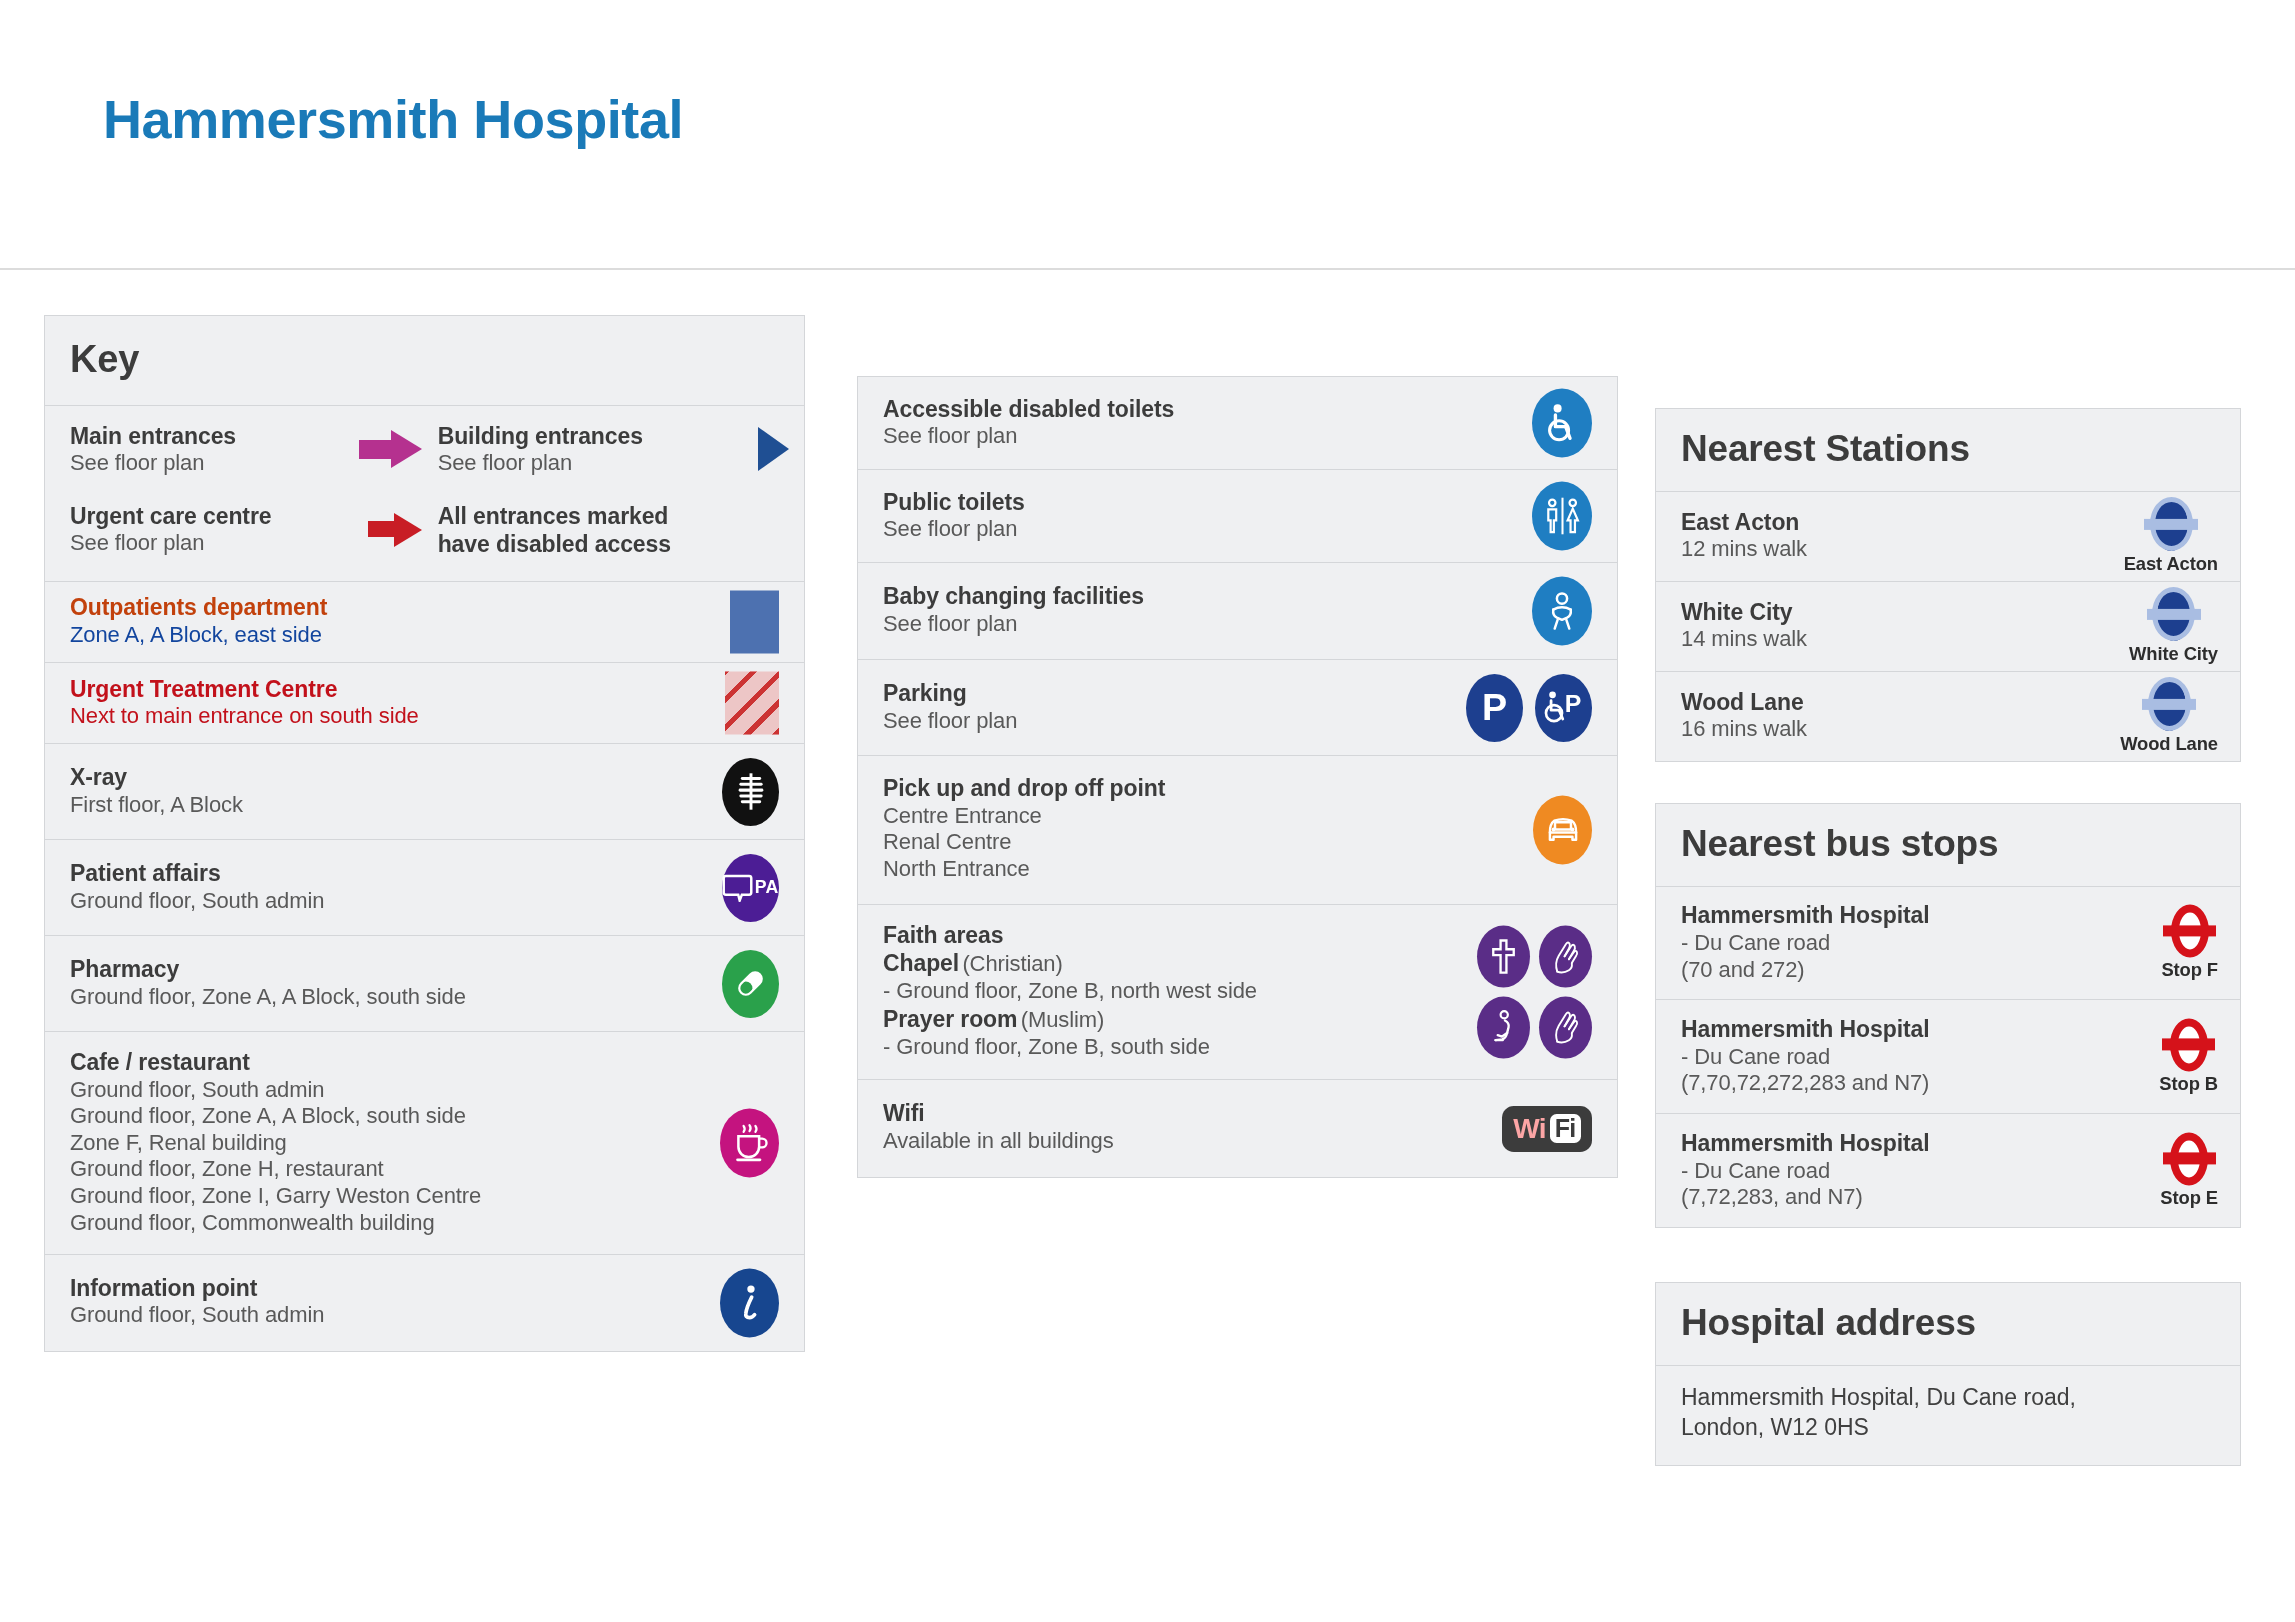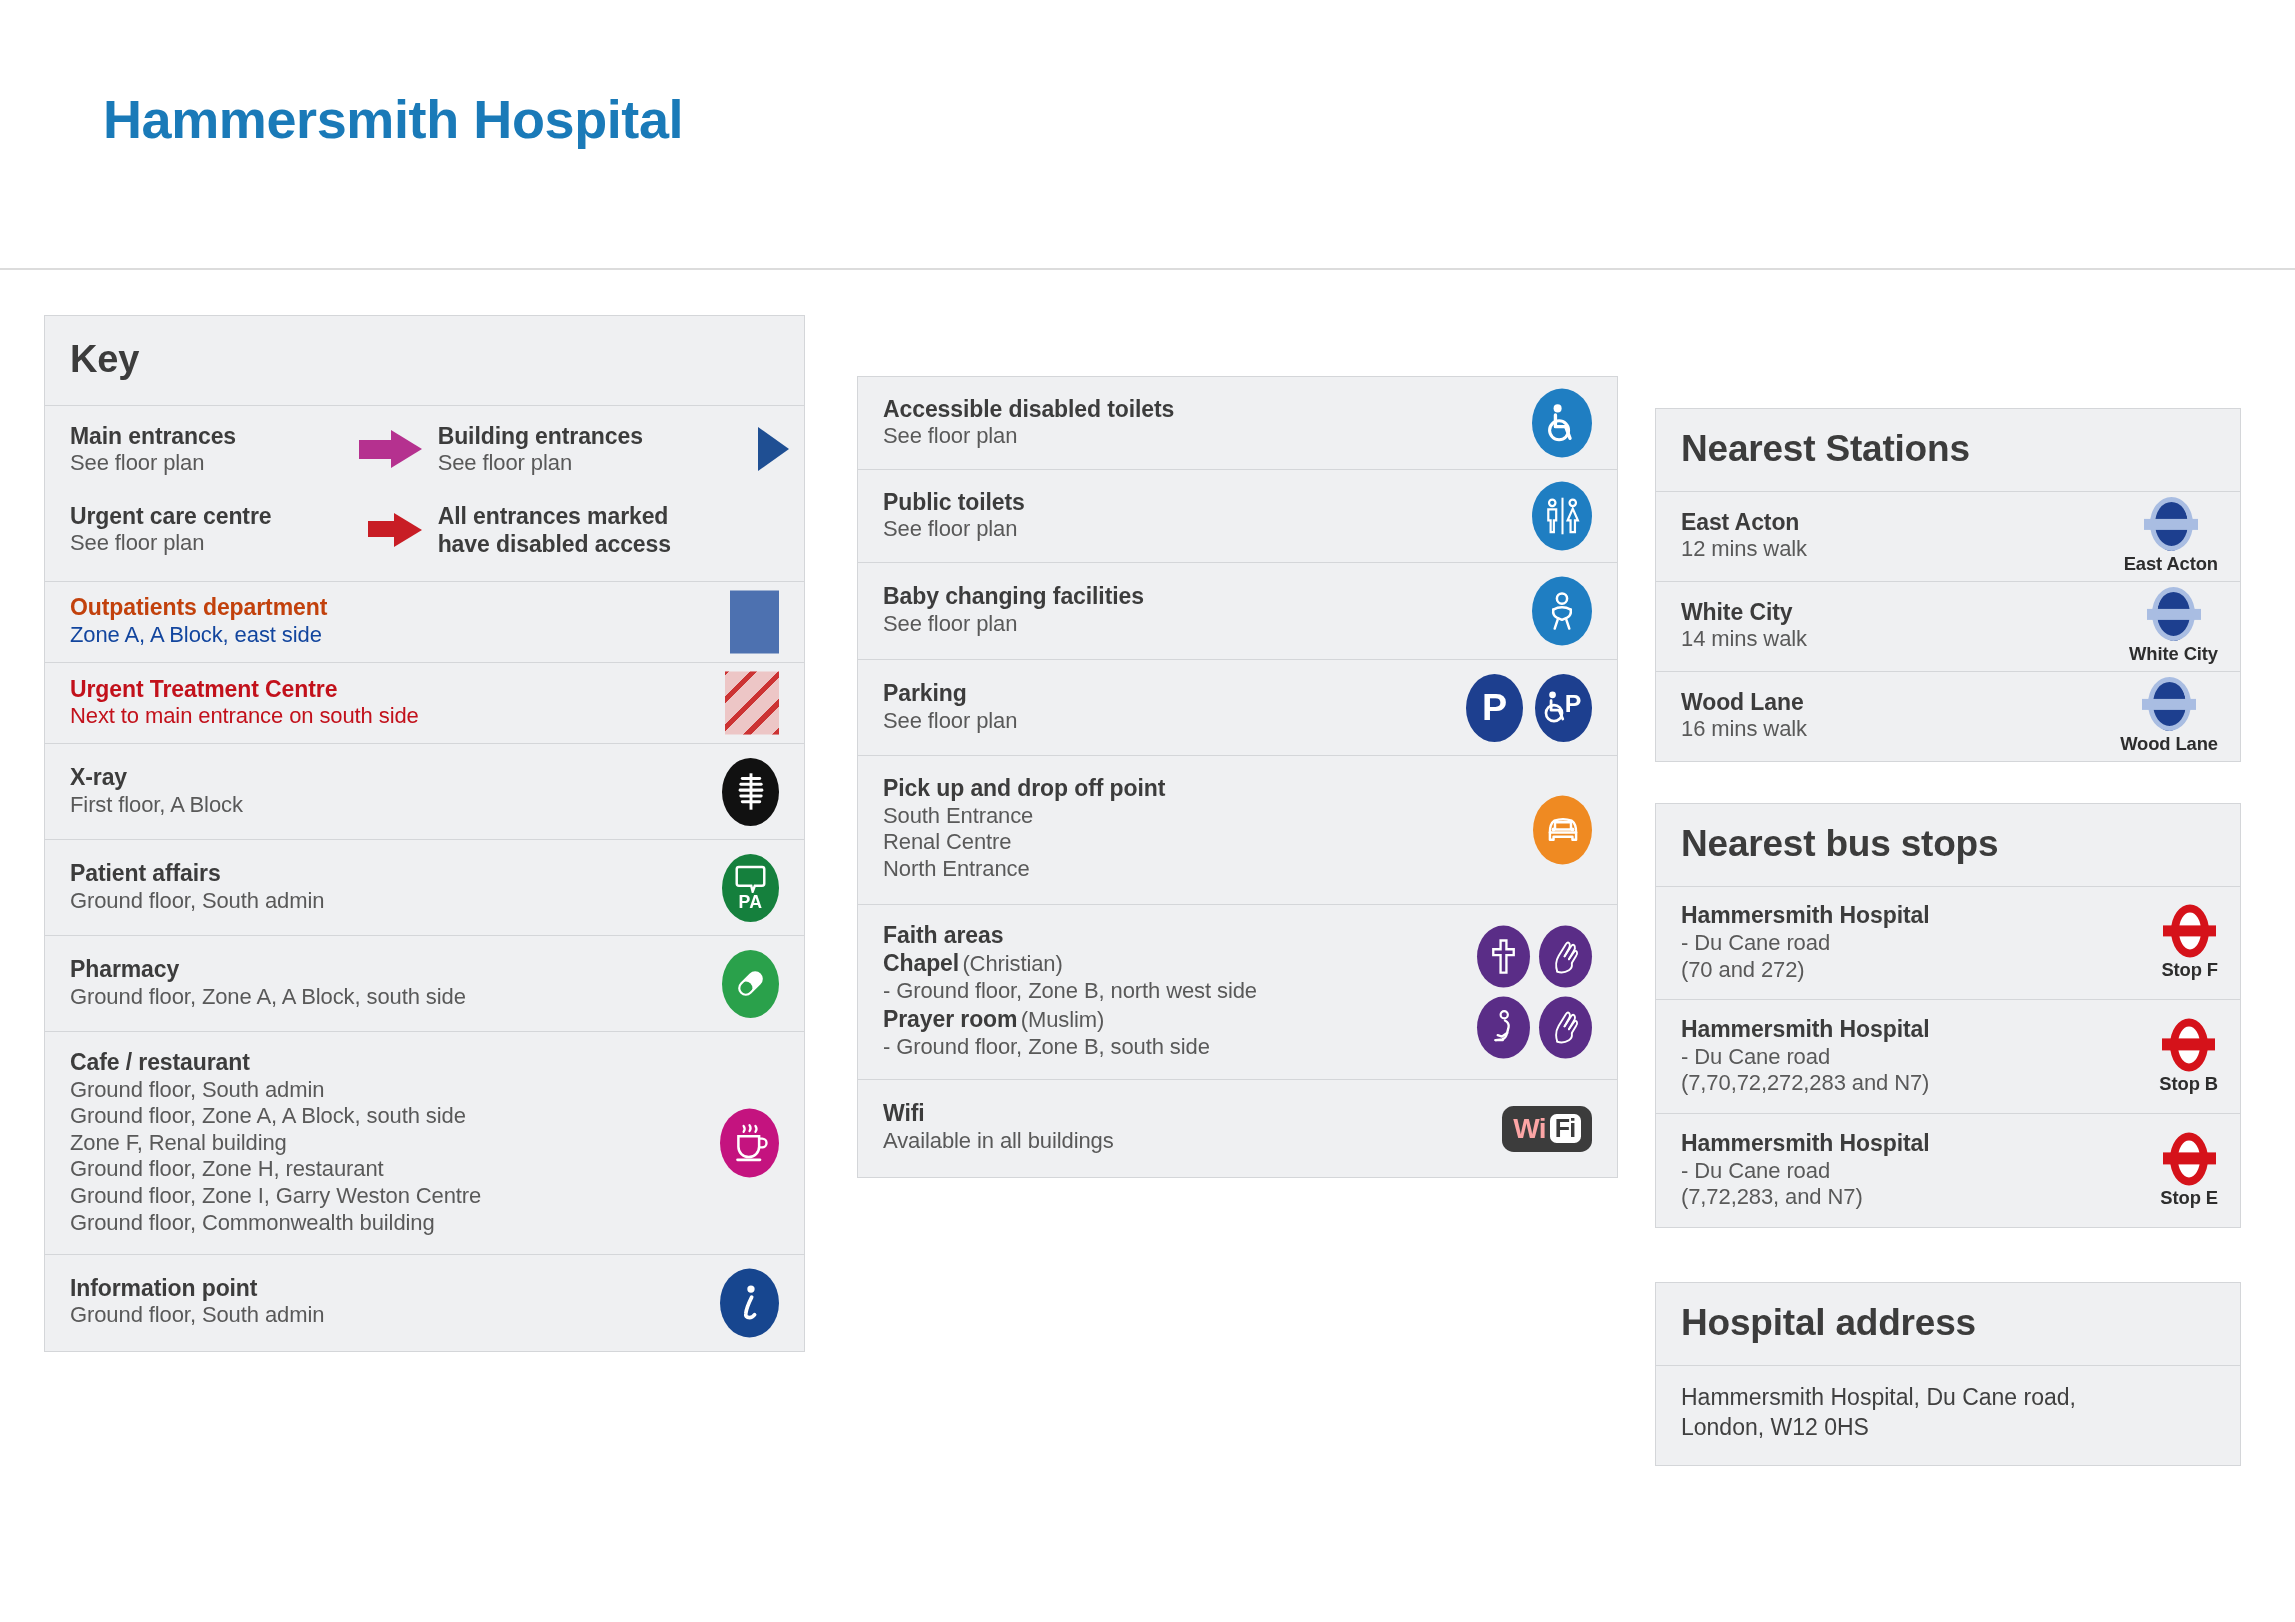--- a/index.html
+++ b/index.html
@@ -90,21 +90,21 @@
   .sw-blue { width:49px; height:63px; background:#4d71b0; }
   .sw-hatch {
     width:54px; height:63px; background:#edc6c6;
     background-image: repeating-linear-gradient(
       -45deg, #cc3333 0 5.2px, transparent 5.2px 20px);
   }
 
   
   .ico { border-radius:50%; display:flex; align-items:center; justify-content:center; flex:none; }
   .ico-xr  { width:57px; height:68px; border-radius:50%; background:#111; }
-  .ico-pa  { width:57px; height:68px; background:#15803d; flex-direction:column; gap:1.5px; }
+  .ico-pa  { width:57px; height:68px; background:#4c1d95; gap:1.5px; }
   .ico-ph  { width:57px; height:68px; background:#2aa14b; }
   .ico-cf  { width:59px; height:69px; background:#c4137f; }
   .ico-in  { width:59px; height:69px; background:#17468f; }
   .ico-bl  { width:60px; height:69px; background:#1f7ec2; }
   .ico-pk  { width:57px; height:68px; background:#1d3f8f; }
   .ico-or  { width:59px; height:69px; background:#ef8a22; }
   .ico-pu  { width:53px; height:62px; background:#5a2d87; }
   .ico svg { display:block; }
   .pa-letters { font-size:17.7px; font-weight:700; color:#fff; line-height:1; letter-spacing:0.4px; }
 
@@ -392,21 +392,21 @@
             <circle cx="16" cy="33" r="11" fill="none" stroke="#fff" stroke-width="3.6"></circle>
             <text x="42" y="32" text-anchor="middle" font-family="Liberation Sans, sans-serif" font-size="34" font-weight="700" fill="#fff">P</text>
           </svg>
         </div>
       </div>
     </div>
 
     <div class="row" style="padding-top:17.7px;padding-bottom:20.6px;">
       <div class="txtwrap">
         <div class="row-title">Pick up and drop off point</div>
-        <div class="row-sub">South Entrance</div>
+        <div class="row-sub">Centre Entrance</div>
         <div class="row-sub">Renal Centre</div>
         <div class="row-sub">North Entrance</div>
       </div>
       <div class="right-slot">
         <div class="ico ico-or">
           <svg width="40" height="32" viewBox="0 0 54 44">
             <g fill="none" stroke="#fff" stroke-width="3.4" stroke-linejoin="round" stroke-linecap="round">
               <path d="M9 26 v10 h5 v-4 h26 v4 h5 v-10"></path>
               <path d="M9 26 q0 -12 6 -16 q12 -4 24 0 q6 4 6 16 z"></path>
               <path d="M16 12 h22 v10 h-22 z"></path>

